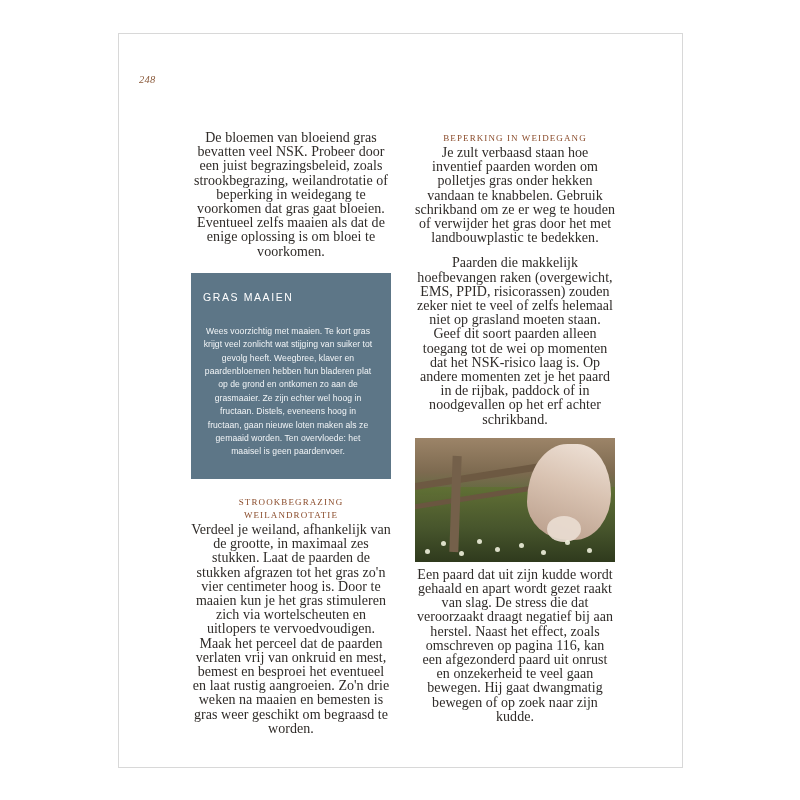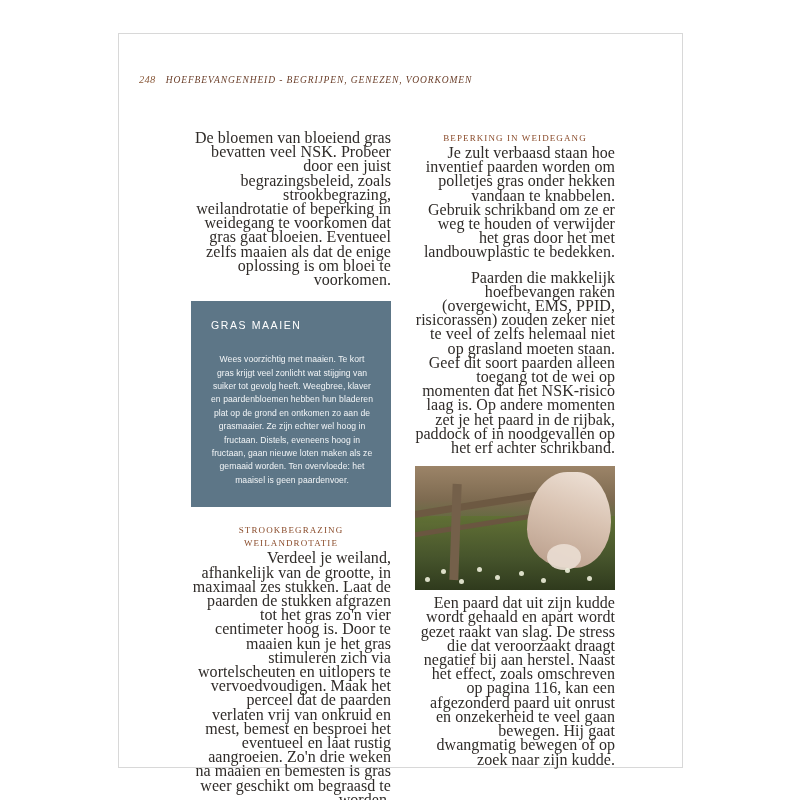--- a/index.html
+++ b/index.html
@@ -59,40 +59,40 @@
     top: 97px;
     width: 425px;
     display: flex;
     gap: 24px;
   }
   .col {
     width: 200px;
   }
   p.body {
     margin: 0 0 11px 0;
-    font-size: 16px;
+    font-size: 14px;
     line-height: 14.2px;
-    text-align: right;
+    text-align: center;
     color: #2f2b28;
     letter-spacing: 0.05px;
   }
   .subhead {
     margin: 2px 0 3px 0;
     font-size: 9px;
     letter-spacing: 1.1px;
     text-transform: uppercase;
     color: #8a4b2a;
     font-family: "Liberation Serif", serif;
     font-weight: normal;
     text-align: center;
   }
   .callout {
     background: #5d7687;
     color: #ffffff;
-    padding: 18px 18px 20px 20px;
+    padding: 18px 18px 20px 12px;
     margin: 14px 0 18px 0;
     box-sizing: border-box;
     width: 200px;
   }
   .callout-title {
     font-family: "Liberation Sans", sans-serif;
     font-size: 10.5px;
     letter-spacing: 1.6px;
     margin-bottom: 22px;
     color: #ffffff;
@@ -177,21 +177,20 @@
   }
 </style>
 </head>
 <body>
 
 <div class="page">
   <div class="sheet">
 
     <div class="header">
       <span class="folio">248</span>
-      <span class="runhead">Hoefbevangenheid - begrijpen, genezen, voorkomen</span>
     </div>
 
     <div class="cols">
 
       <div class="col">
         <p class="body">De bloemen van bloeiend gras bevatten veel NSK. Probeer door een juist begrazingsbeleid, zoals strookbegrazing, weilandrotatie of beperking in weidegang te voorkomen dat gras gaat bloeien. Eventueel zelfs maaien als dat de enige oplossing is om bloei te voorkomen.</p>
 
         <div class="callout">
           <div class="callout-title">GRAS MAAIEN</div>
           <p class="callout-body">Wees voorzichtig met maaien. Te kort gras krijgt veel zonlicht wat stijging van suiker tot gevolg heeft. Weegbree, klaver en paardenbloemen hebben hun bladeren plat op de grond en ontkomen zo aan de grasmaaier. Ze zijn echter wel hoog in fructaan. Distels, eveneens hoog in fructaan, gaan nieuwe loten maken als ze gemaaid worden. Ten overvloede: het maaisel is geen paardenvoer.</p>

